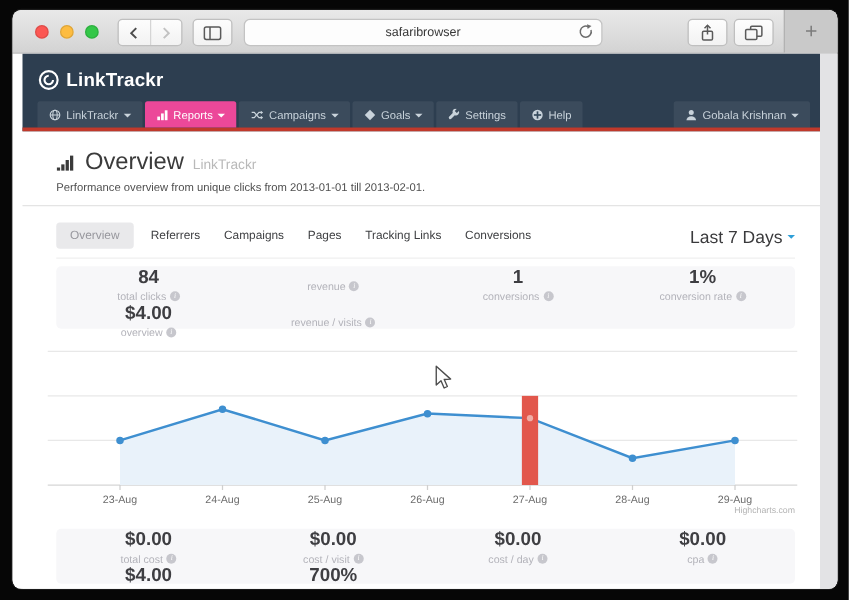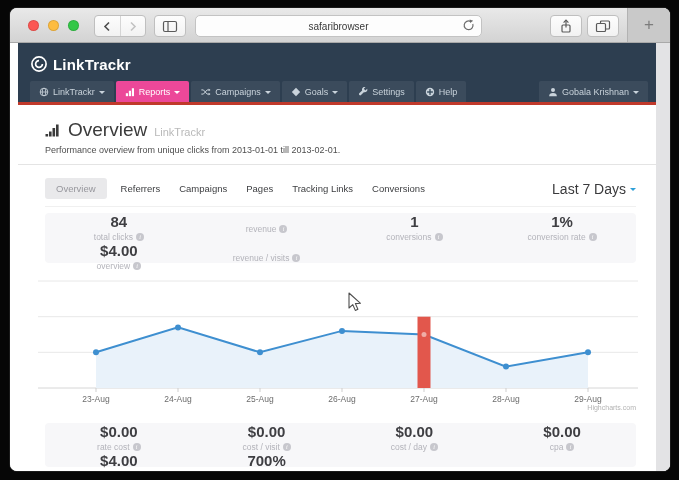--- a/index.html
+++ b/index.html
@@ -336,21 +336,21 @@
               <line x1="550" x2="550" y1="120" y2="124" stroke="#cfcfcf" stroke-width="1"></line>
               <text x="550" y="134" text-anchor="middle" fill="#6c6c6c" font-size="8.5" font-family="Liberation Sans, sans-serif">29-Aug</text>
               <text x="598" y="142" text-anchor="end" fill="#b3b3b3" font-size="7" font-family="Liberation Sans, sans-serif">Highcharts.com</text>
             </svg>
         </div>
 
         <div class="stats bottom">
           <div class="stat">
             <div class="val">$0.00</div>
             <div class="lbl">
-                <span>rate cost</span>
+                <span>total cost</span>
                 <span class="info-dot">i</span>
               </div>
           </div>
           <div class="stat">
             <div class="val">$0.00</div>
             <div class="lbl">
                 <span>cost / visit</span>
                 <span class="info-dot">i</span>
               </div>
           </div>

